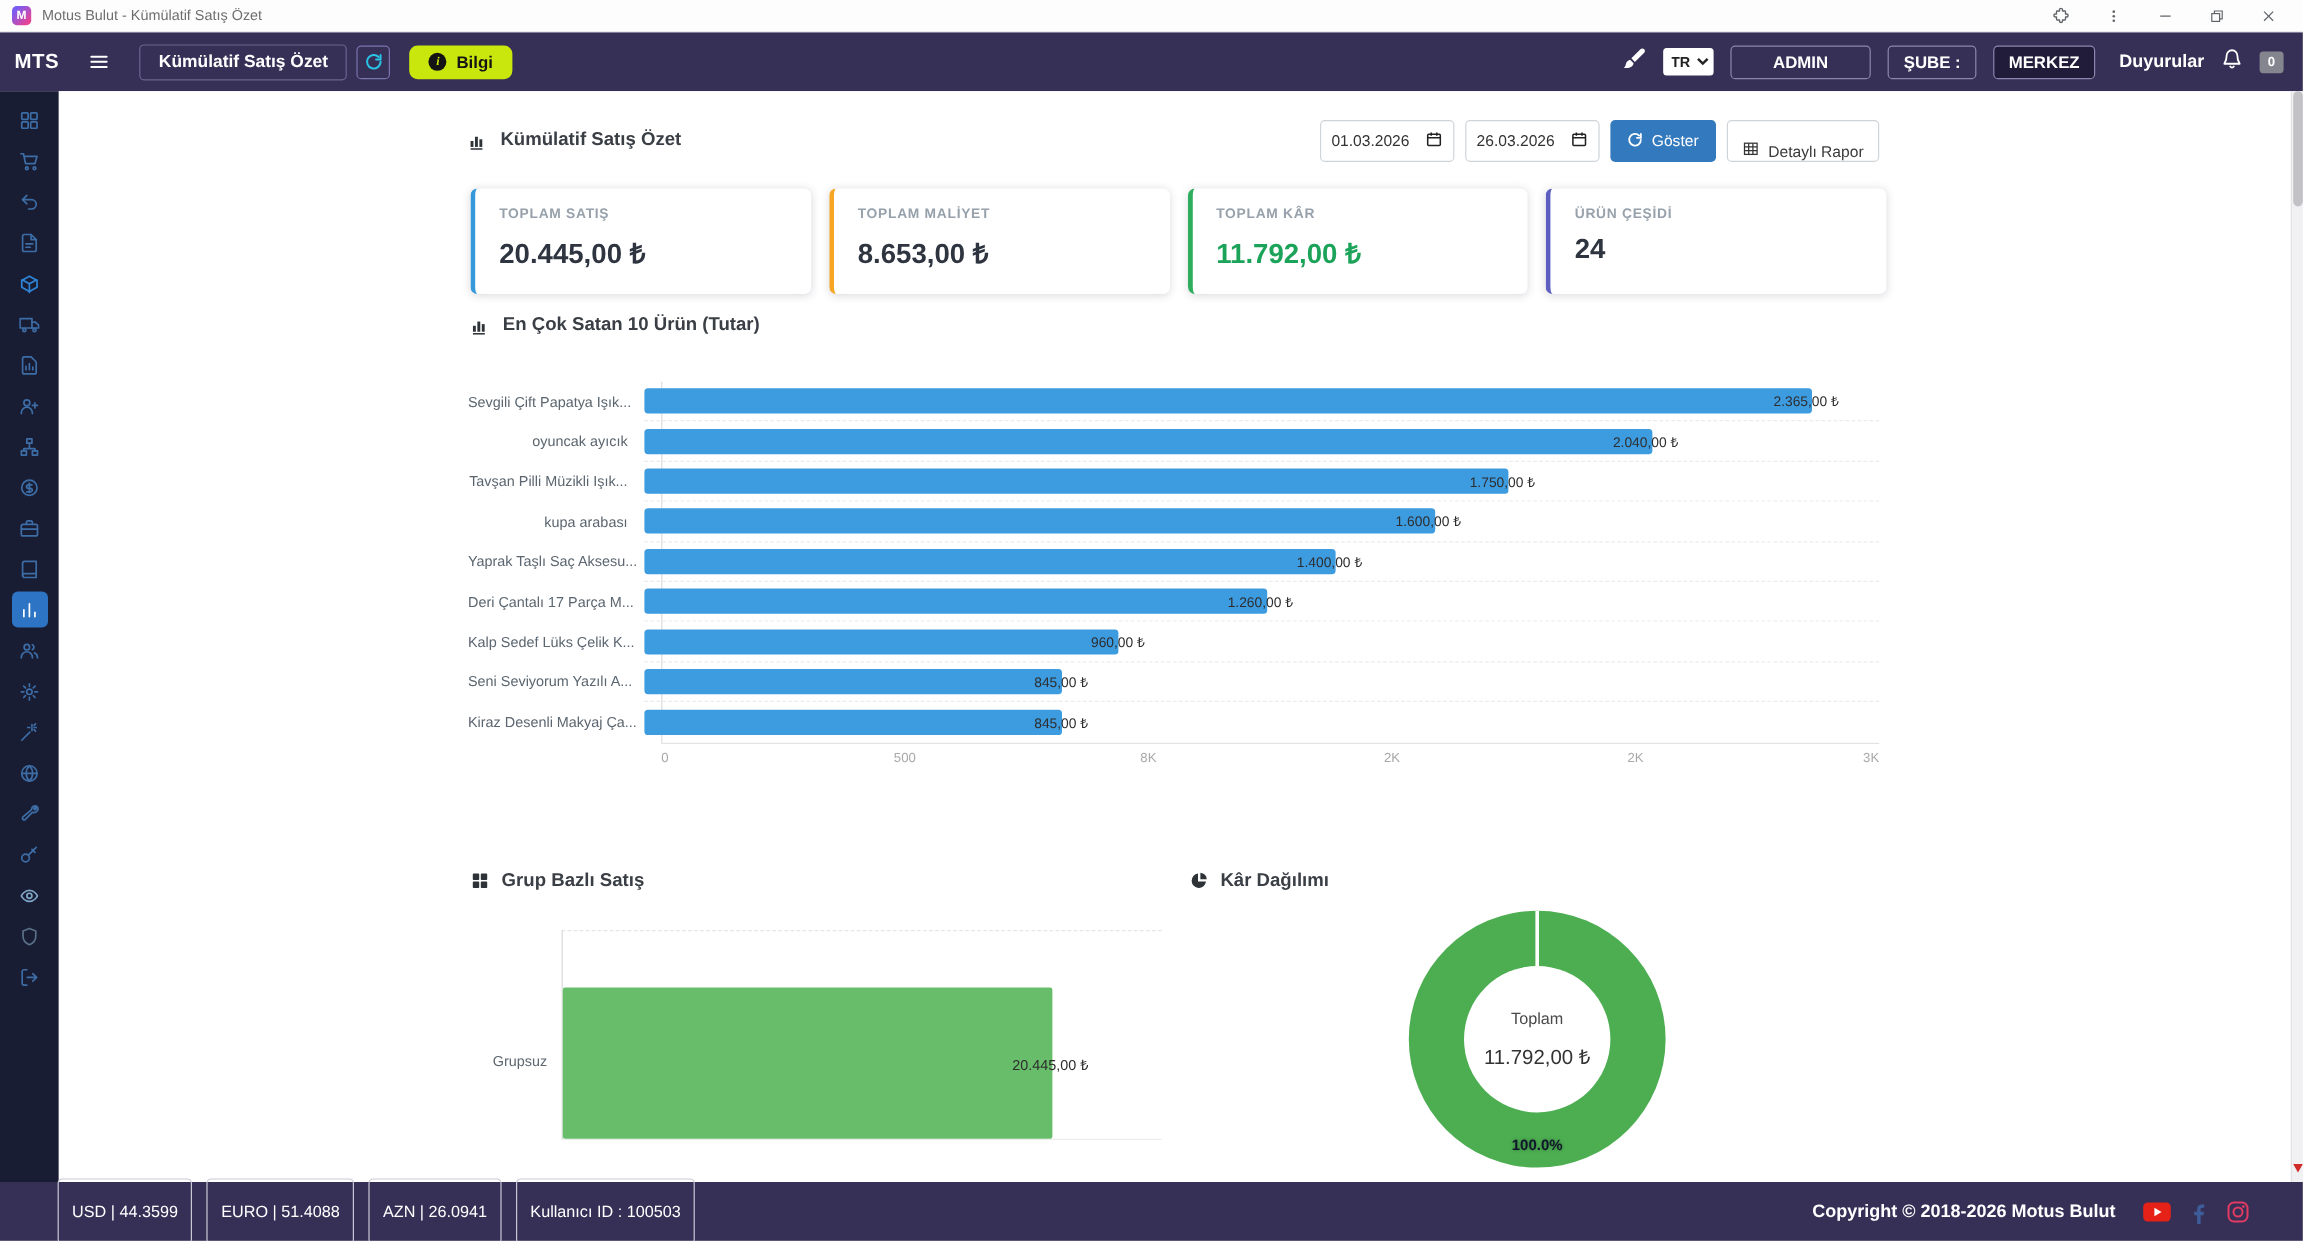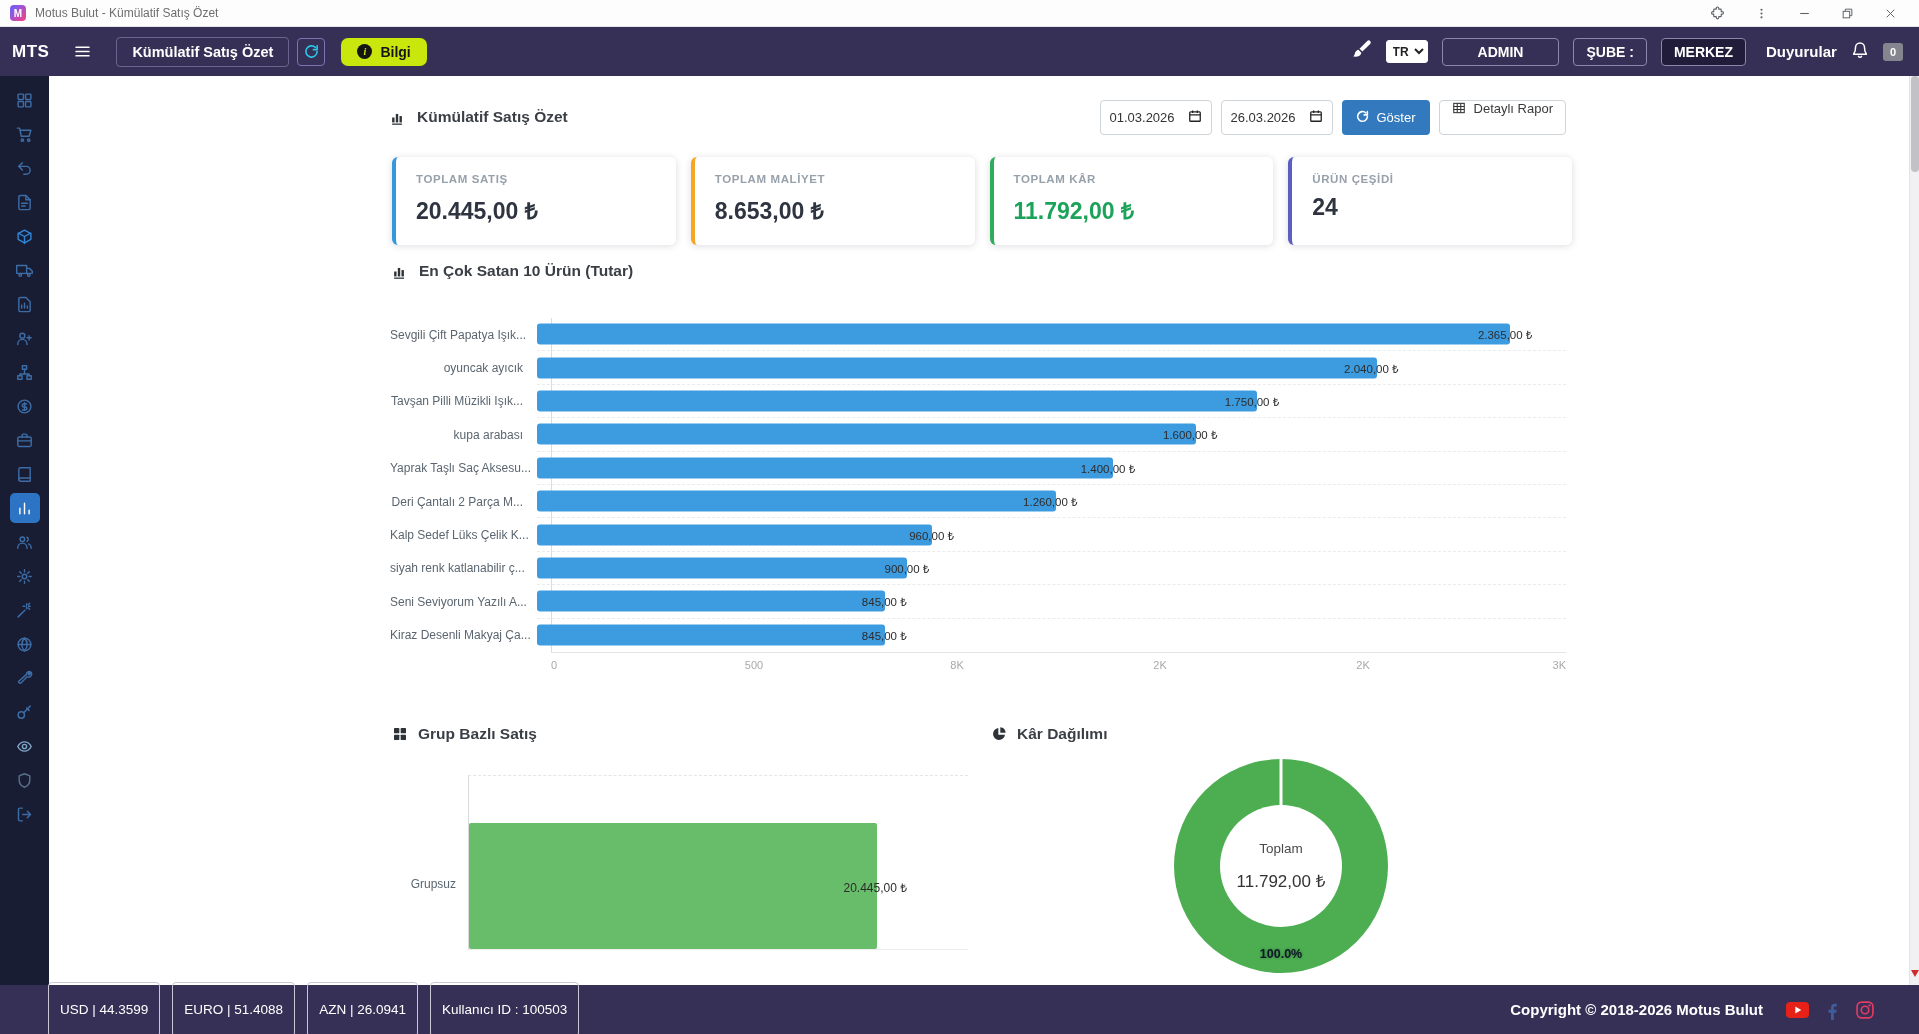--- a/index.html
+++ b/index.html
@@ -68,21 +68,21 @@
   .sec-title svg { display:block; color:#2e3338; }
 
   .toolbar-title { position:absolute; left:0; top:32px; }
   .controls { position:absolute; right:14px; top:24px; display:flex; gap:9px; height:35px; }
   .date-box { width:112px; border:1px solid #cfd4d9; border-radius:4px; background:#fff;
     display:flex; align-items:center; justify-content:space-between; padding:0 9px;
     font-size:13px; color:#333; }
   .btn-gster { background:#3379bd; color:#fff; border:none; border-radius:4px; padding:0 14px;
     font-size:13px; display:flex; align-items:center; gap:8px; }
   .btn-detail { background:#fff; color:#3a3a3a; border:1px solid #cfd4d9; border-radius:4px;
-    padding:0 12px; font-size:13px; display:flex; align-items:flex-start; gap:8px; }
+    padding:0 12px; font-size:13px; display:flex; align-items:flex-end; gap:8px; }
 
   .cards { position:absolute; left:2px; top:81px; width:1180px; height:88px; display:flex; gap:15px; }
   .card { flex:1; background:#fff; border-radius:6px; box-shadow:0 1px 7px rgba(60,60,90,.18);
     border-left:4px solid #888; padding:16px 20px; }
   .card-label { font-size:11.5px; font-weight:bold; color:#97a1ab; letter-spacing:.6px; }
   .card-value { margin-top:9px; font-size:23px; font-weight:bold; color:#2e3440; }
 
   .chart1-title { position:absolute; left:2px; top:186px; }
   .chart1 { position:absolute; left:0; top:242px; width:1176px; }
   .plot-wrap { position:relative; }
@@ -453,38 +453,31 @@
             </div>
           </div>
           <div class="crow">
             <div class="crow-label">Yaprak Taşlı Saç Aksesu...</div>
             <div class="crow-track">
               <div class="cbar" style="width: 56%; background: rgb(61, 155, 224);"></div>
               <span class="cbar-val" style="left: calc(56% + 22px);">1.400,00 ₺</span>
             </div>
           </div>
           <div class="crow">
-            <div class="crow-label">Deri Çantalı 2 Parça M...</div>
+            <div class="crow-label">Deri Çantalı 17 Parça M...</div>
             <div class="crow-track">
               <div class="cbar" style="width: 50.4%; background: rgb(61, 155, 224);"></div>
               <span class="cbar-val" style="left: calc(50.4% + 22px);">1.260,00 ₺</span>
             </div>
           </div>
           <div class="crow">
             <div class="crow-label">Kalp Sedef Lüks Çelik K...</div>
             <div class="crow-track">
               <div class="cbar" style="width: 38.4%; background: rgb(61, 155, 224);"></div>
               <span class="cbar-val" style="left: calc(38.4% + 22px);">960,00 ₺</span>
-            </div>
-          </div>
-          <div class="crow">
-            <div class="crow-label">siyah renk katlanabilir ç...</div>
-            <div class="crow-track">
-              <div class="cbar" style="width: 36%; background: rgb(61, 155, 224);"></div>
-              <span class="cbar-val" style="left: calc(36% + 22px);">900,00 ₺</span>
             </div>
           </div>
           <div class="crow">
             <div class="crow-label">Seni Seviyorum Yazılı A...</div>
             <div class="crow-track">
               <div class="cbar" style="width: 33.8%; background: rgb(61, 155, 224);"></div>
               <span class="cbar-val" style="left: calc(33.8% + 22px);">845,00 ₺</span>
             </div>
           </div>
           <div class="crow">

